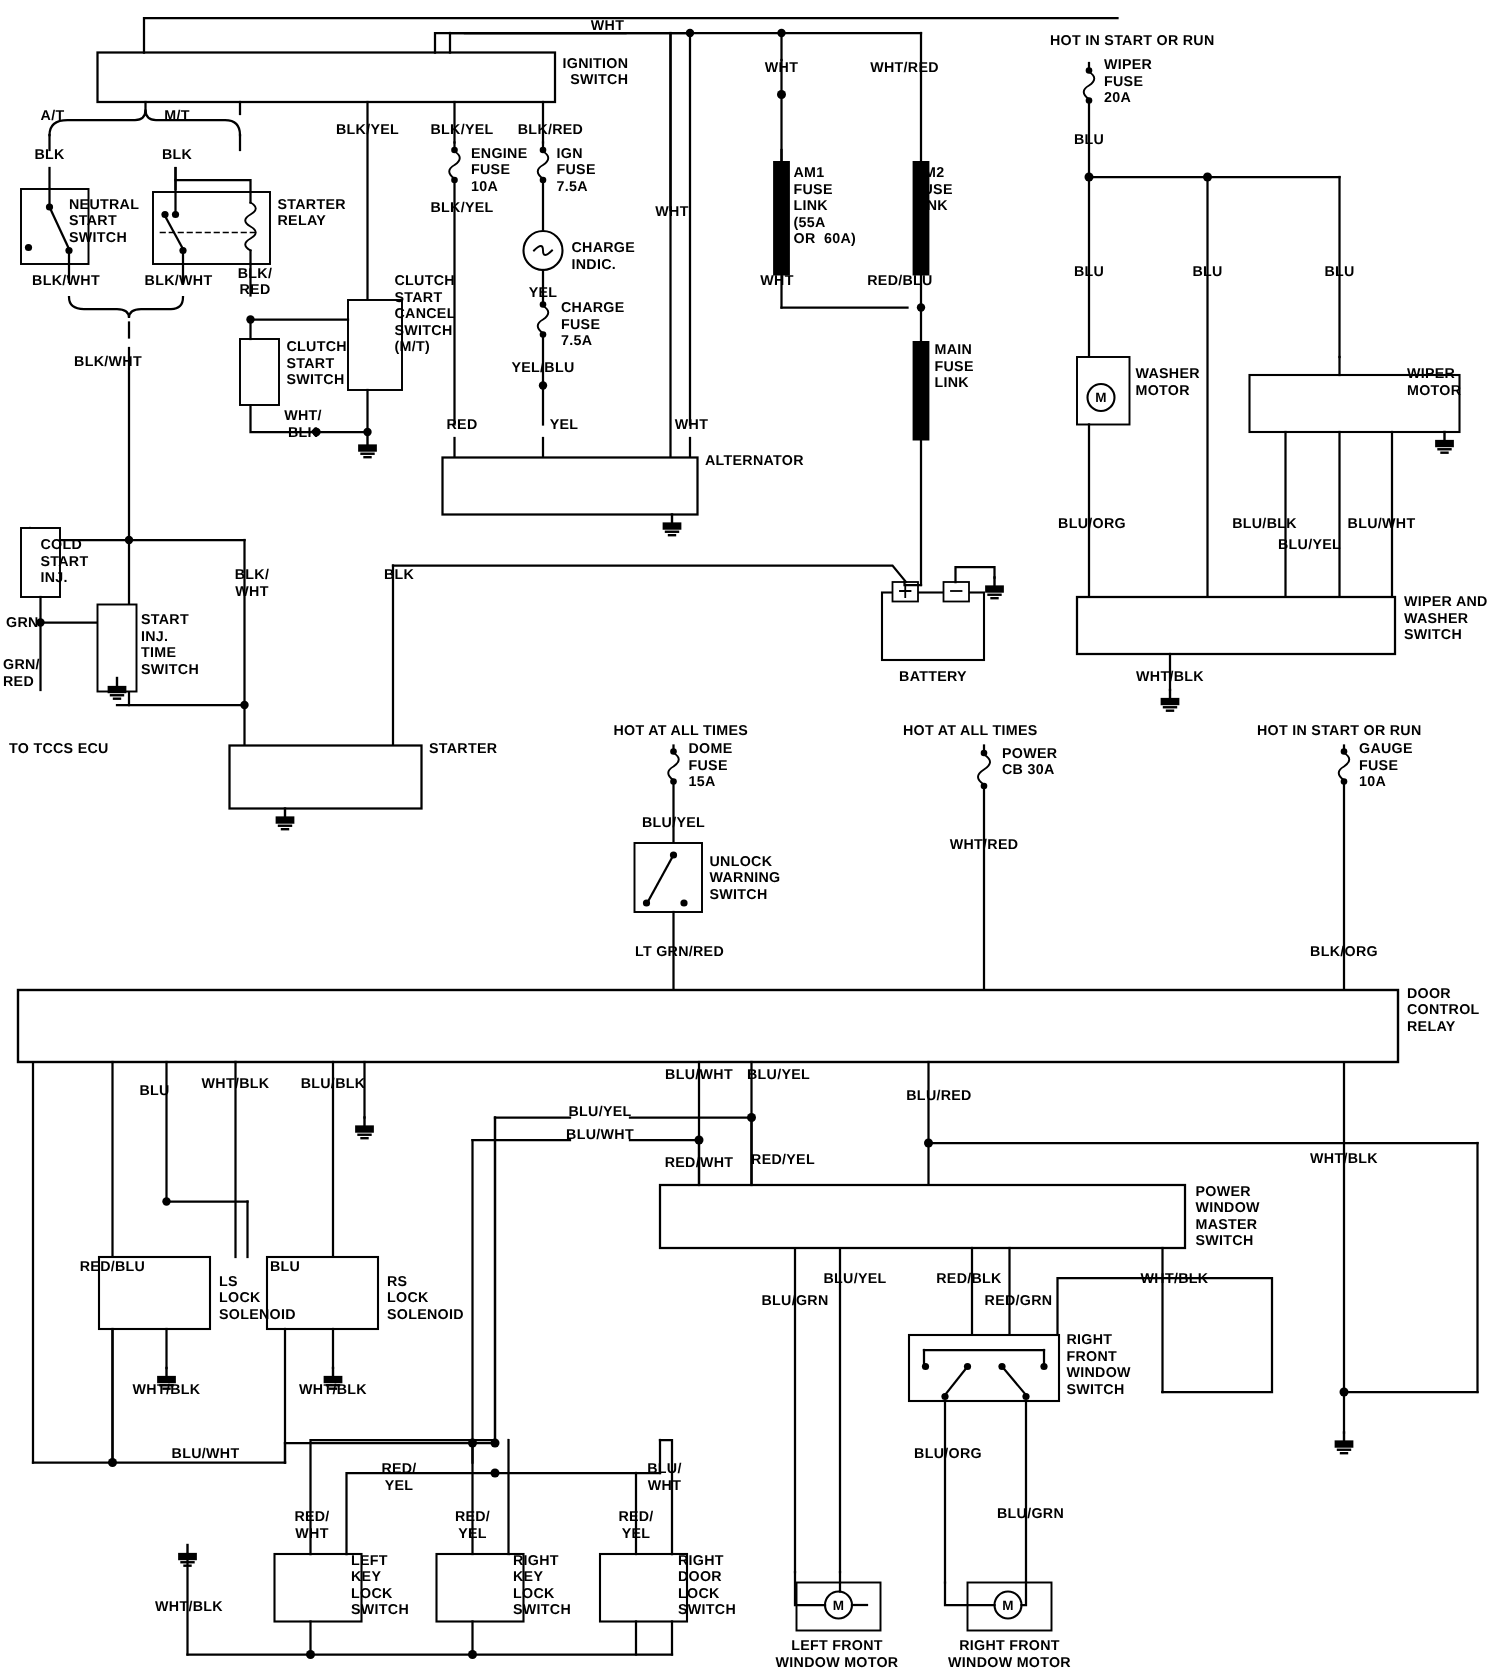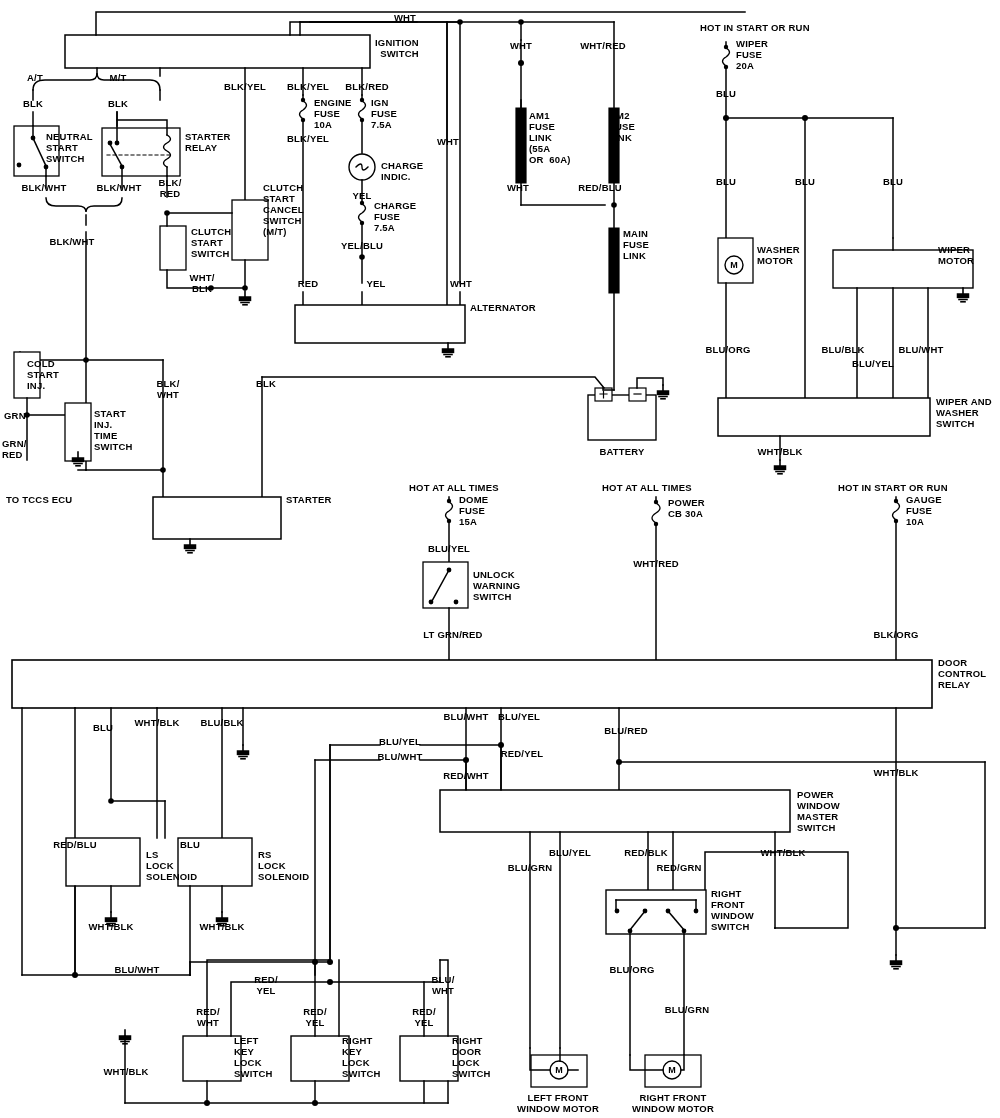--- a/index.html
+++ b/index.html
@@ -439,21 +439,21 @@
 <div class="lbl c" style="left:75px;top:839px;">RED/BLU</div>
 <div class="lbl c" style="left:190px;top:839px;">BLU</div>
 <div class="lbl c" style="left:111px;top:921px;">WHT/BLK</div>
 <div class="lbl c" style="left:222px;top:921px;">WHT/BLK</div>
 <div class="lbl c" style="left:137px;top:964px;">BLU/WHT</div>
 <div class="lbl c" style="left:400px;top:736px;">BLU/YEL</div>
 <div class="lbl c" style="left:400px;top:751px;">BLU/WHT</div>
 <div class="lbl c" style="left:466px;top:711px;">BLU/WHT</div>
 <div class="lbl c" style="left:519px;top:711px;">BLU/YEL</div>
 <div class="lbl c" style="left:466px;top:770px;">RED/WHT</div>
-<div class="lbl c" style="left:522px;top:748px;text-align:right;">RED/YEL</div>
+<div class="lbl c" style="left:522px;top:768px;text-align:right;">RED/YEL</div>
 <div class="lbl c" style="left:626px;top:725px;">BLU/RED</div>
 <div class="lbl c" style="left:896px;top:767px;">WHT/BLK</div>
 <div class="lbl c" style="left:530px;top:862px;">BLU/GRN</div>
 <div class="lbl c" style="left:570px;top:847px;">BLU/YEL</div>
 <div class="lbl c" style="left:646px;top:847px;">RED/BLK</div>
 <div class="lbl c" style="left:679px;top:862px;">RED/GRN</div>
 <div class="lbl c" style="left:783px;top:847px;">WHT/BLK</div>
 <div class="lbl c" style="left:632px;top:964px;">BLU/ORG</div>
 <div class="lbl c" style="left:687px;top:1004px;">BLU/GRN</div>
 <div class="lbl c" style="left:443px;top:974px;">BLU/<br>WHT</div>

